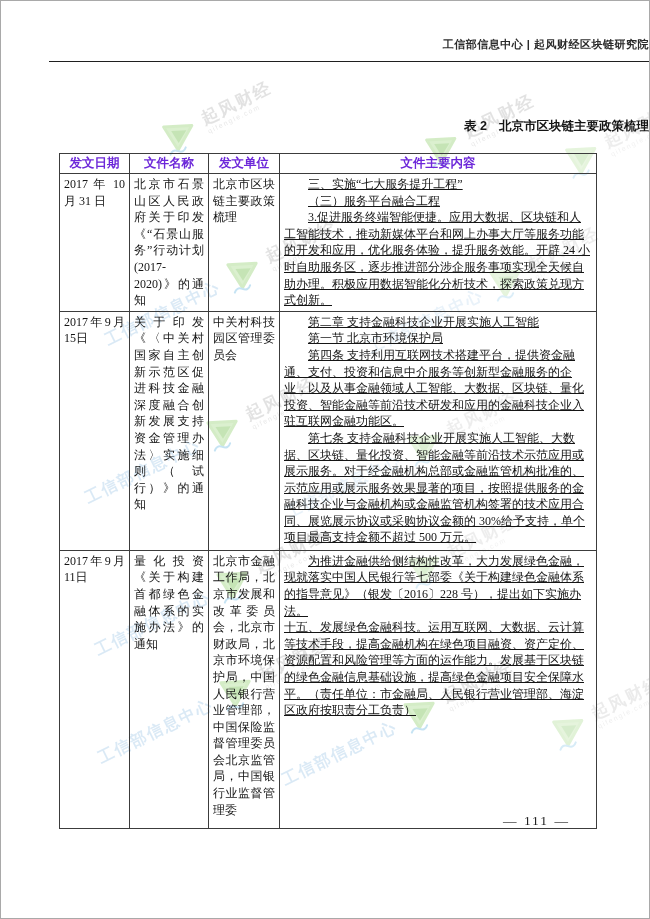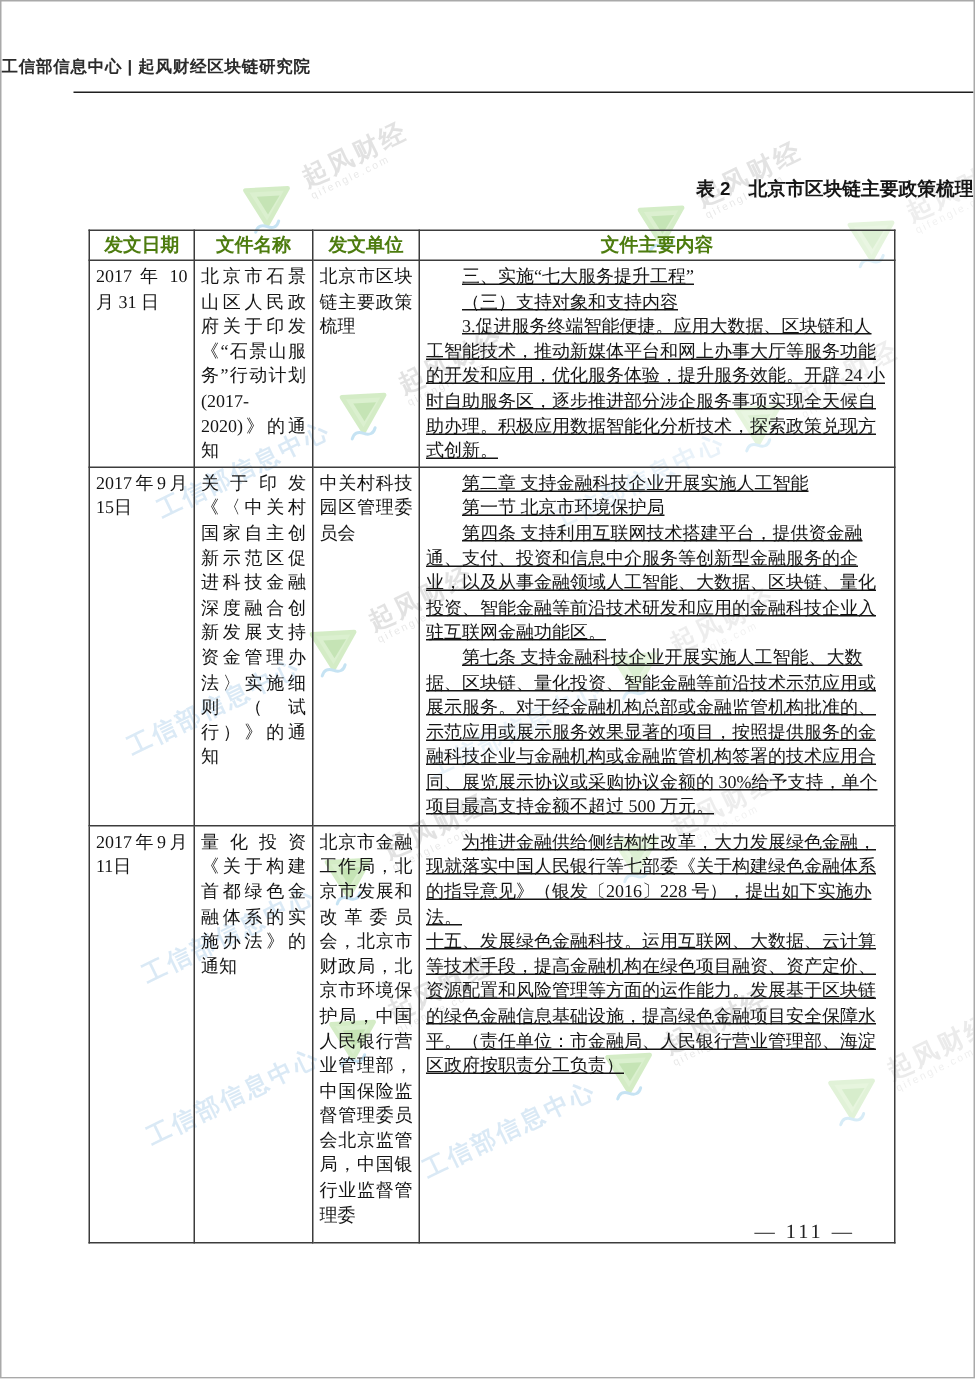--- a/index.html
+++ b/index.html
@@ -27,21 +27,21 @@
     font-weight:bold; font-size:17px; letter-spacing:2px; color:#c7c7c7;
   }
   .wm-domain {
     font-family:"Liberation Sans","DejaVu Sans",sans-serif;
     font-size:7px; letter-spacing:1.5px; color:#d2d2d2;
   }
   .wm-logo { width:40px; height:36px; }
 
   
   .doc-header {
-    position:absolute; top:36px; left:0; width:100%; text-align:left;
+    position:absolute; top:36px; left:0; width:100%; text-align:right;
     font-family:"Liberation Sans","DejaVu Sans",sans-serif;
     font-size:11px; font-weight:bold; color:#2b2b2b; letter-spacing:0.5px;
   }
   .header-rule { position:absolute; top:60px; left:48px; width:600px; border-top:1.5px solid #1f1f1f; }
 
   
   .page-title {
     position:absolute; top:71px; left:62px; margin:0;
     font-family:"Liberation Sans","DejaVu Sans",sans-serif;
     font-size:19px; font-weight:bold; color:#111; letter-spacing:1px;
@@ -54,21 +54,21 @@
   .tbl-caption .cap-label { margin-right:12px; }
 
   
   table.policy {
     position:absolute; top:152px; left:58px; width:537px;
     border-collapse:collapse; table-layout:fixed;
   }
   table.policy th, table.policy td { border:1px solid #3c3c3c; }
   table.policy th {
     height:19px; padding:0 2px; font-size:12.5px; font-weight:bold;
-    text-align:center; color:#4d7c0f;
+    text-align:center; color:#6d28d9;
     font-family:"Liberation Serif","DejaVu Serif",serif;
   }
   table.policy td {
     vertical-align:top; font-size:12px; line-height:16.6px;
     padding:2px 4px; color:#151515;
   }
   col.c-date { width:70px; } col.c-name { width:79px; }
   col.c-unit { width:71px; } col.c-content { width:317px; }
   tbody tr:nth-child(1) { height:116px; }
   tbody tr:nth-child(2) { height:239px; }
@@ -295,21 +295,21 @@
           <th>文件主要内容</th>
         </tr>
       </thead>
     <tbody id="table-body">
         <tr>
           <td class="cjk-justify">2017 年 10 月 31 日</td>
           <td class="cjk-justify">北京市石景山区人民政府关于印发《“石景山服务”行动计划(2017-2020)》的通知</td>
           <td class="cjk-justify">北京市区块链主要政策梳理</td>
           <td class="">
             <p class="p-indent">三、实施“七大服务提升工程”</p>
-            <p class="p-indent">（三）支持对象和支持内容</p>
+            <p class="p-indent">（三）服务平台融合工程</p>
             <p class="p-indent">3.促进服务终端智能便捷。应用大数据、区块链和人工智能技术，推动新媒体平台和网上办事大厅等服务功能的开发和应用，优化服务体验，提升服务效能。开辟 24 小时自助服务区，逐步推进部分涉企服务事项实现全天候自助办理。积极应用数据智能化分析技术，探索政策兑现方式创新。</p>
           </td>
         </tr>
         <tr>
           <td class="cjk-justify">2017年9月15日</td>
           <td class="cjk-justify">关于印发《〈中关村国家自主创新示范区促进科技金融深度融合创新发展支持资金管理办法〉实施细则（试行）》的通知</td>
           <td class="cjk-justify">中关村科技园区管理委员会</td>
           <td class="">
             <p class="p-indent">第二章 支持金融科技企业开展实施人工智能</p>
             <p class="p-indent">第一节 北京市环境保护局</p>

